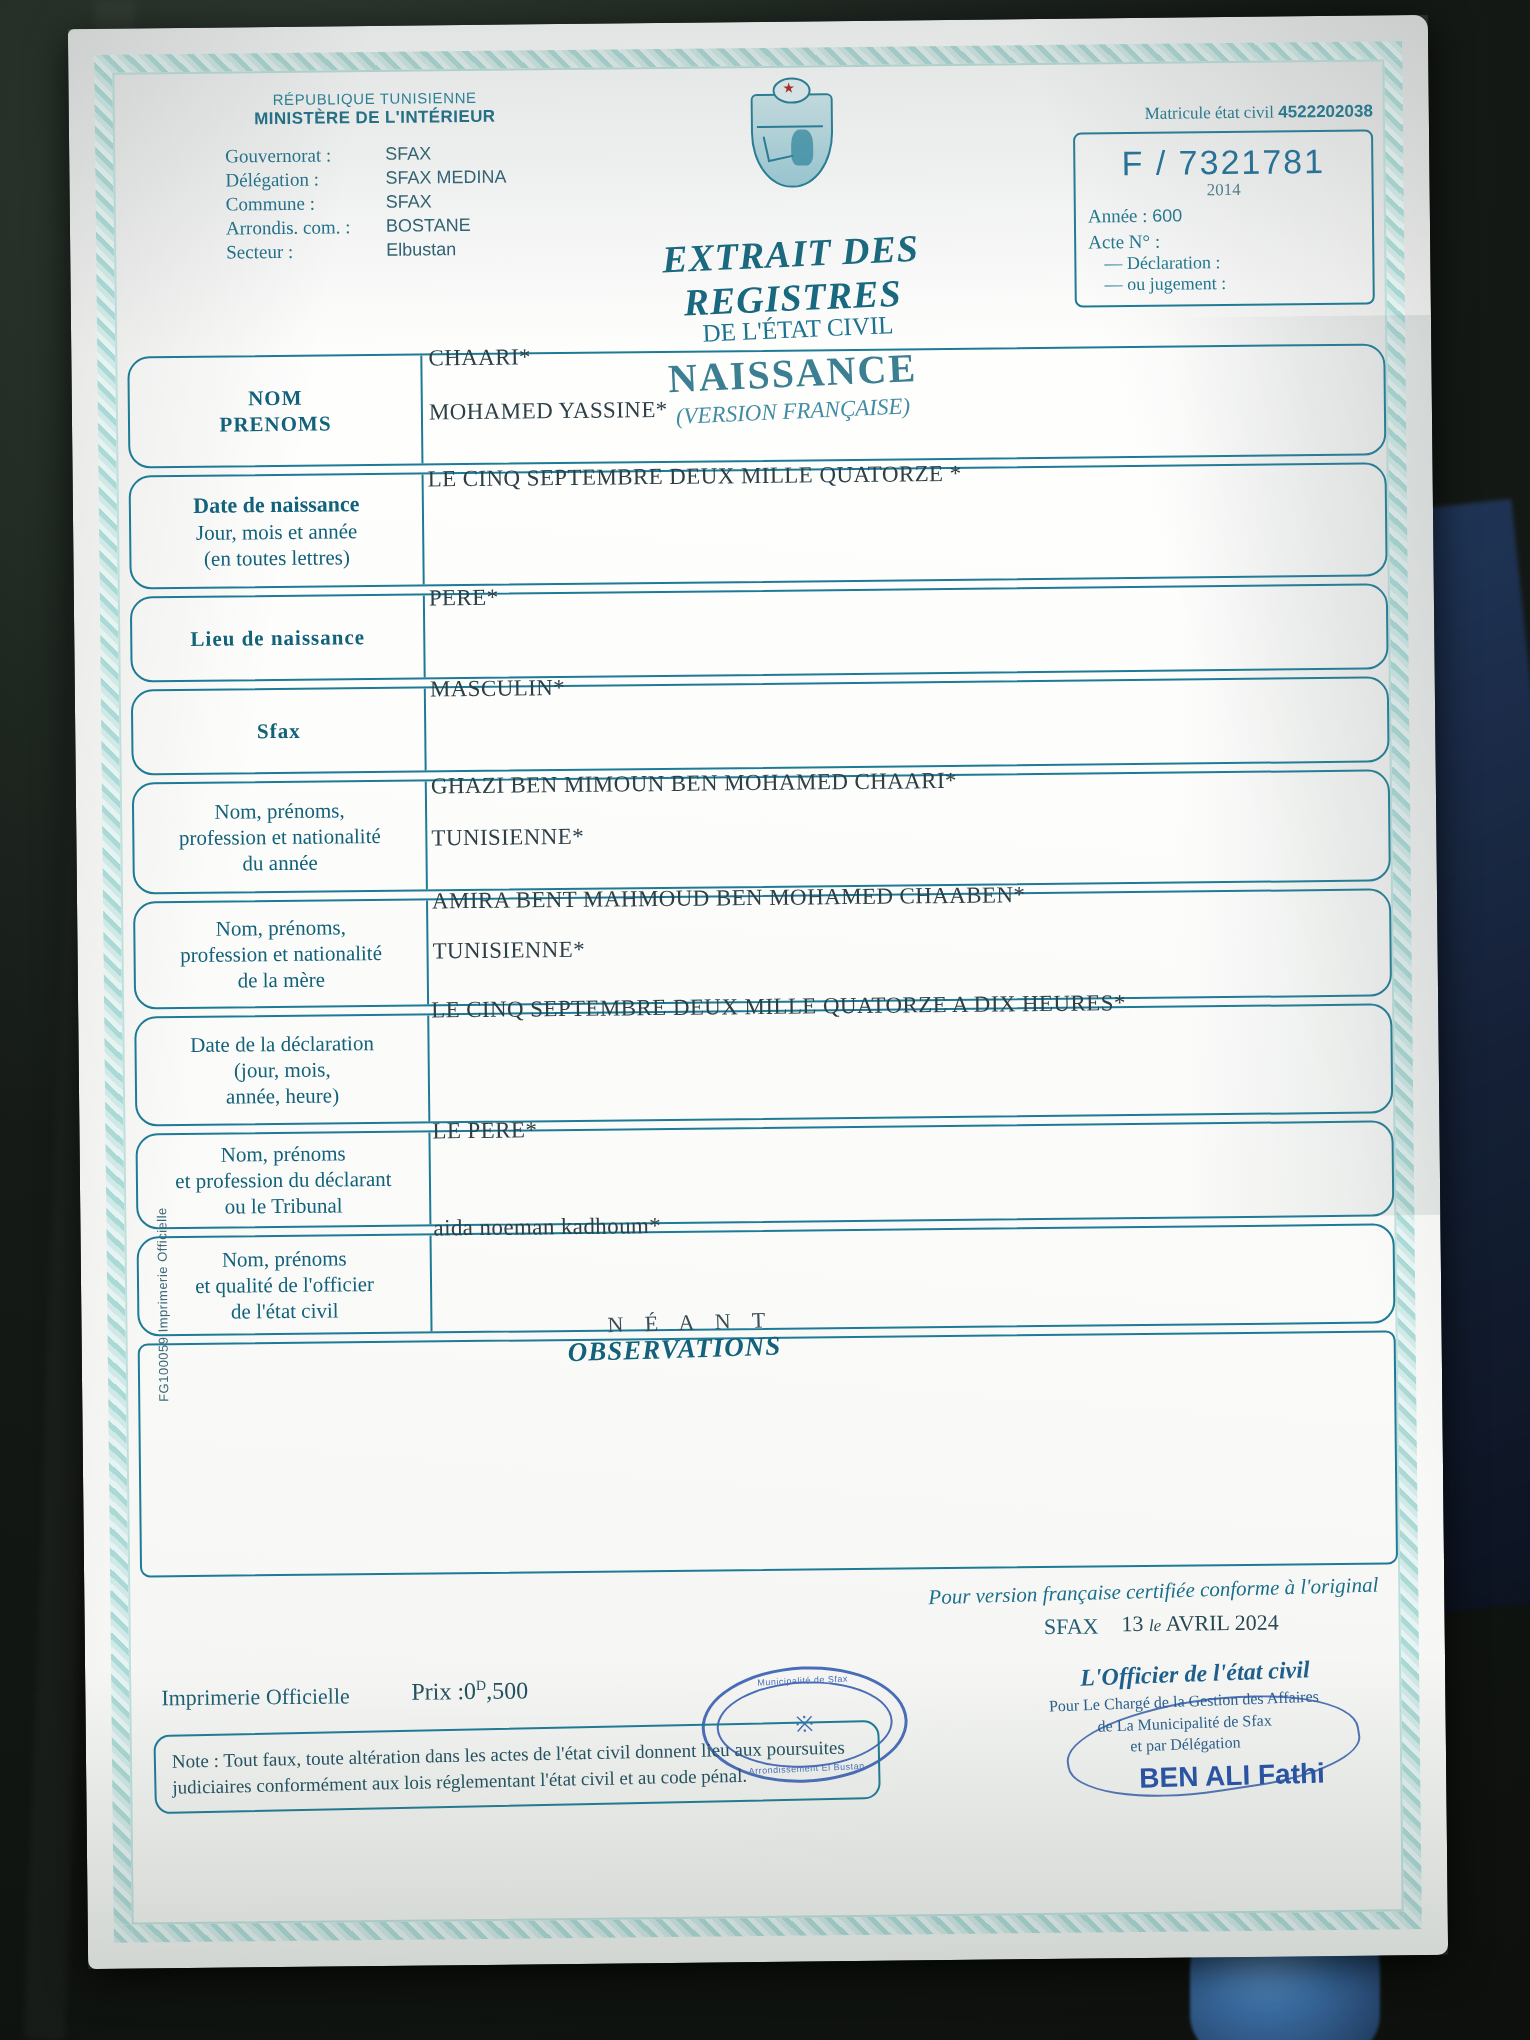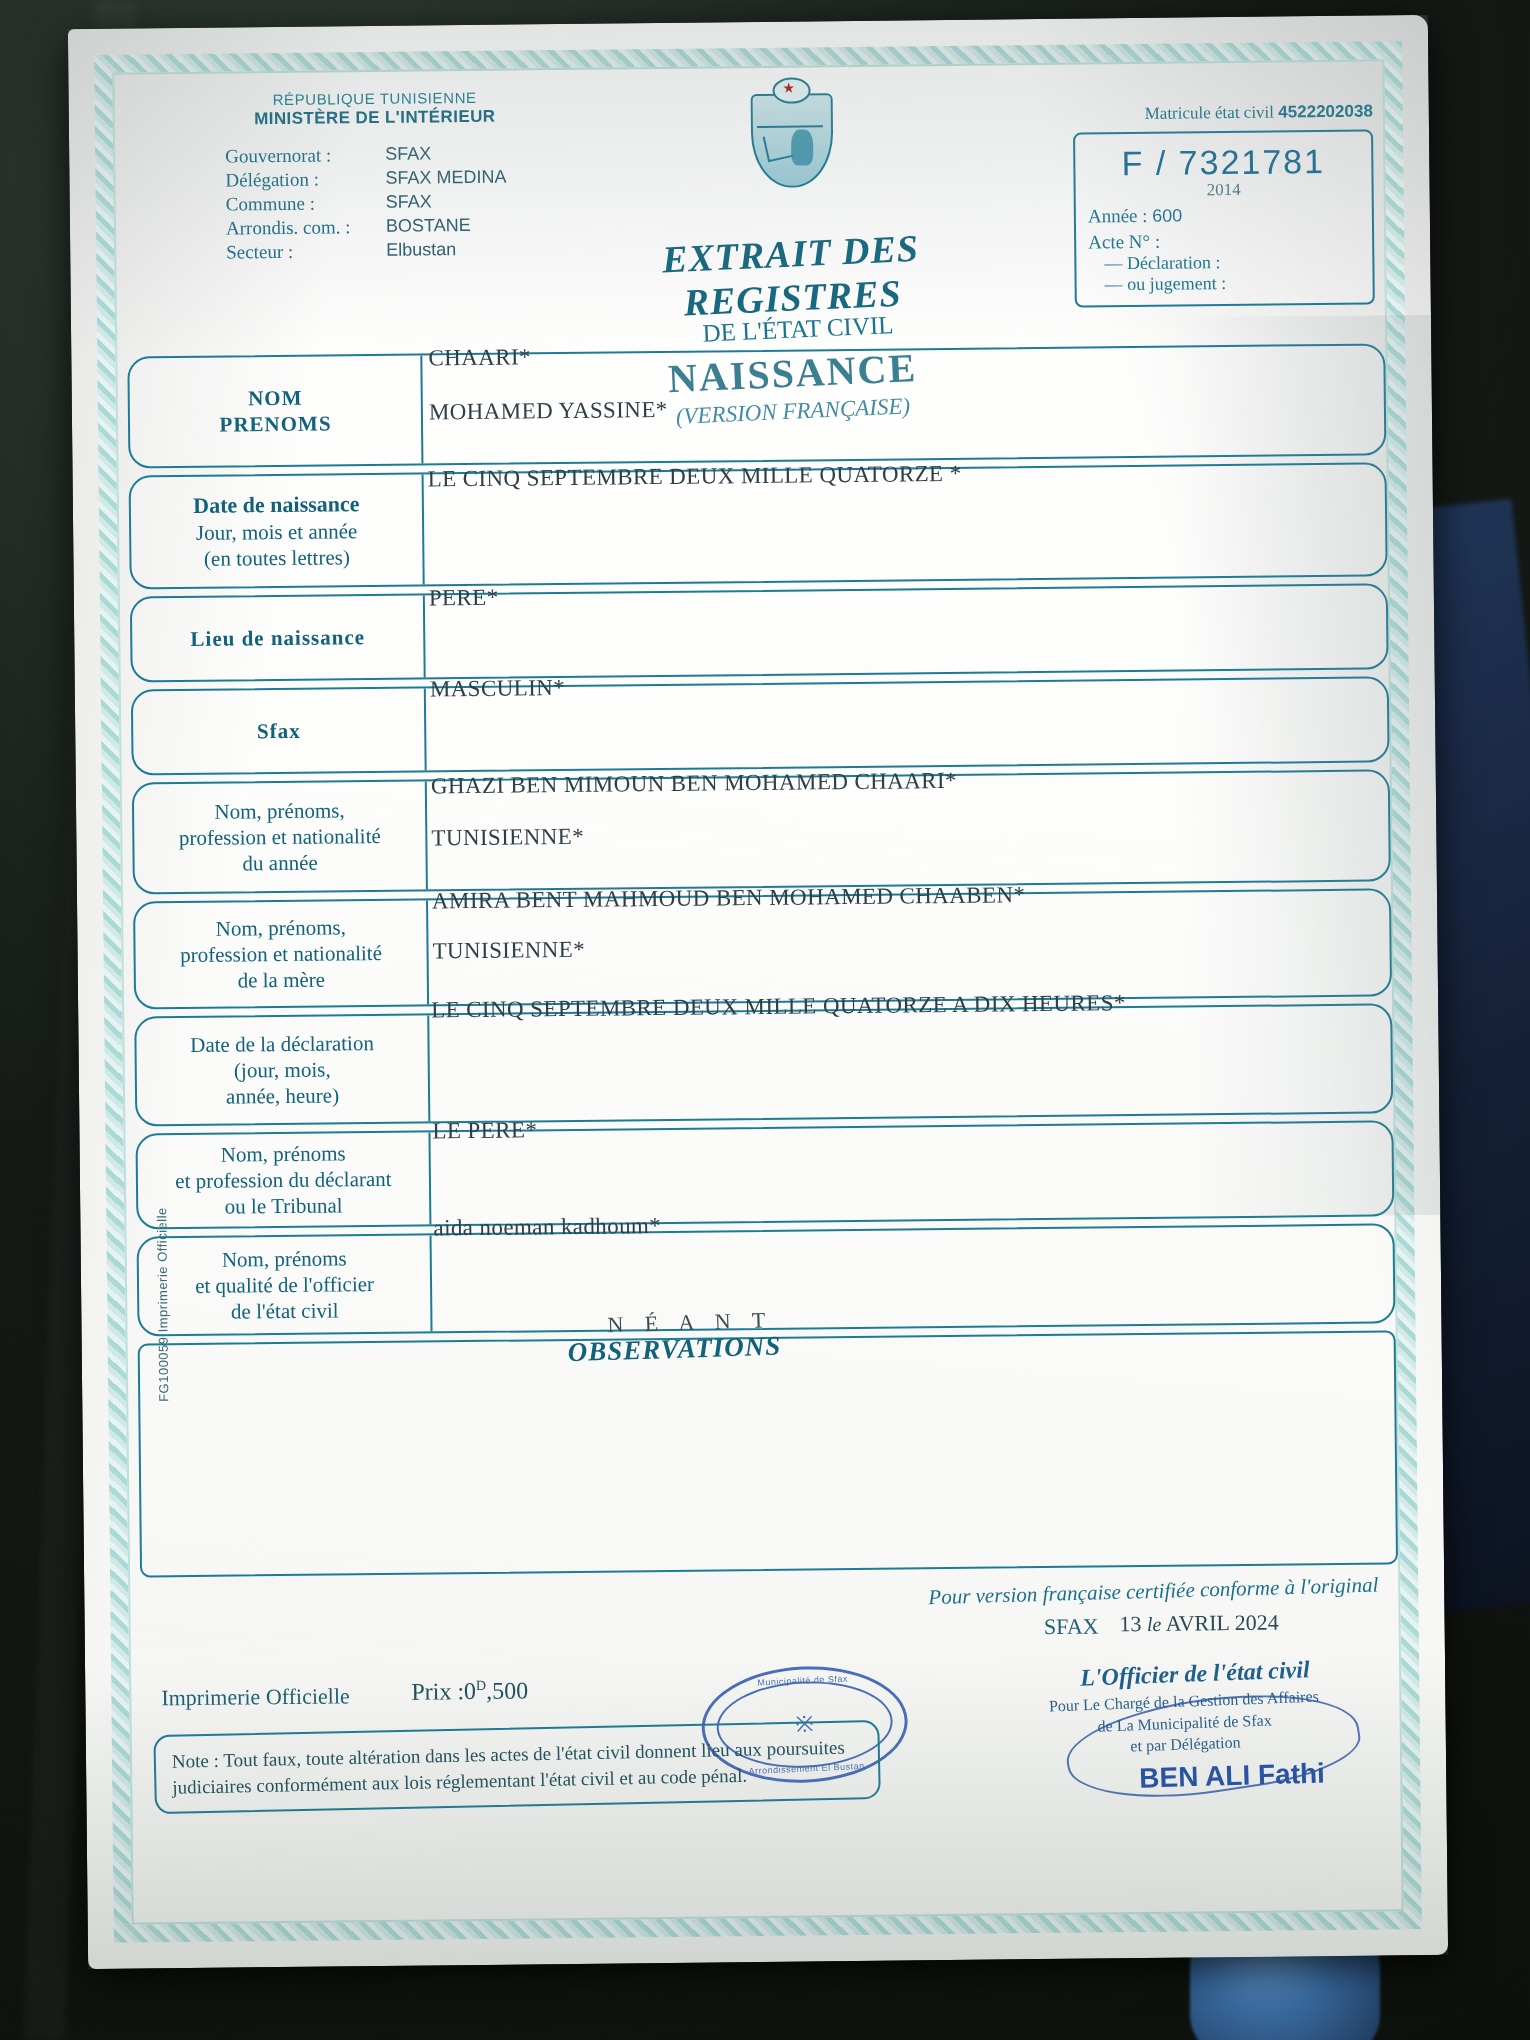--- a/index.html
+++ b/index.html
@@ -419,21 +419,21 @@
   }
   .date-line {
     position: absolute;
     right: 120px;
     top: 32px;
     font-family: "Liberation Serif", serif;
     font-size: 22px;
     color: #2b4a55;
   }
   .date-line .le {
-    font-size: 20px;
+    font-size: 17px;
     font-style: italic;
   }
   .officier {
     position: absolute;
     right: 90px;
     top: 82px;
     font-family: "Liberation Serif", serif;
     font-style: italic;
     font-weight: bold;
     font-size: 24px;

